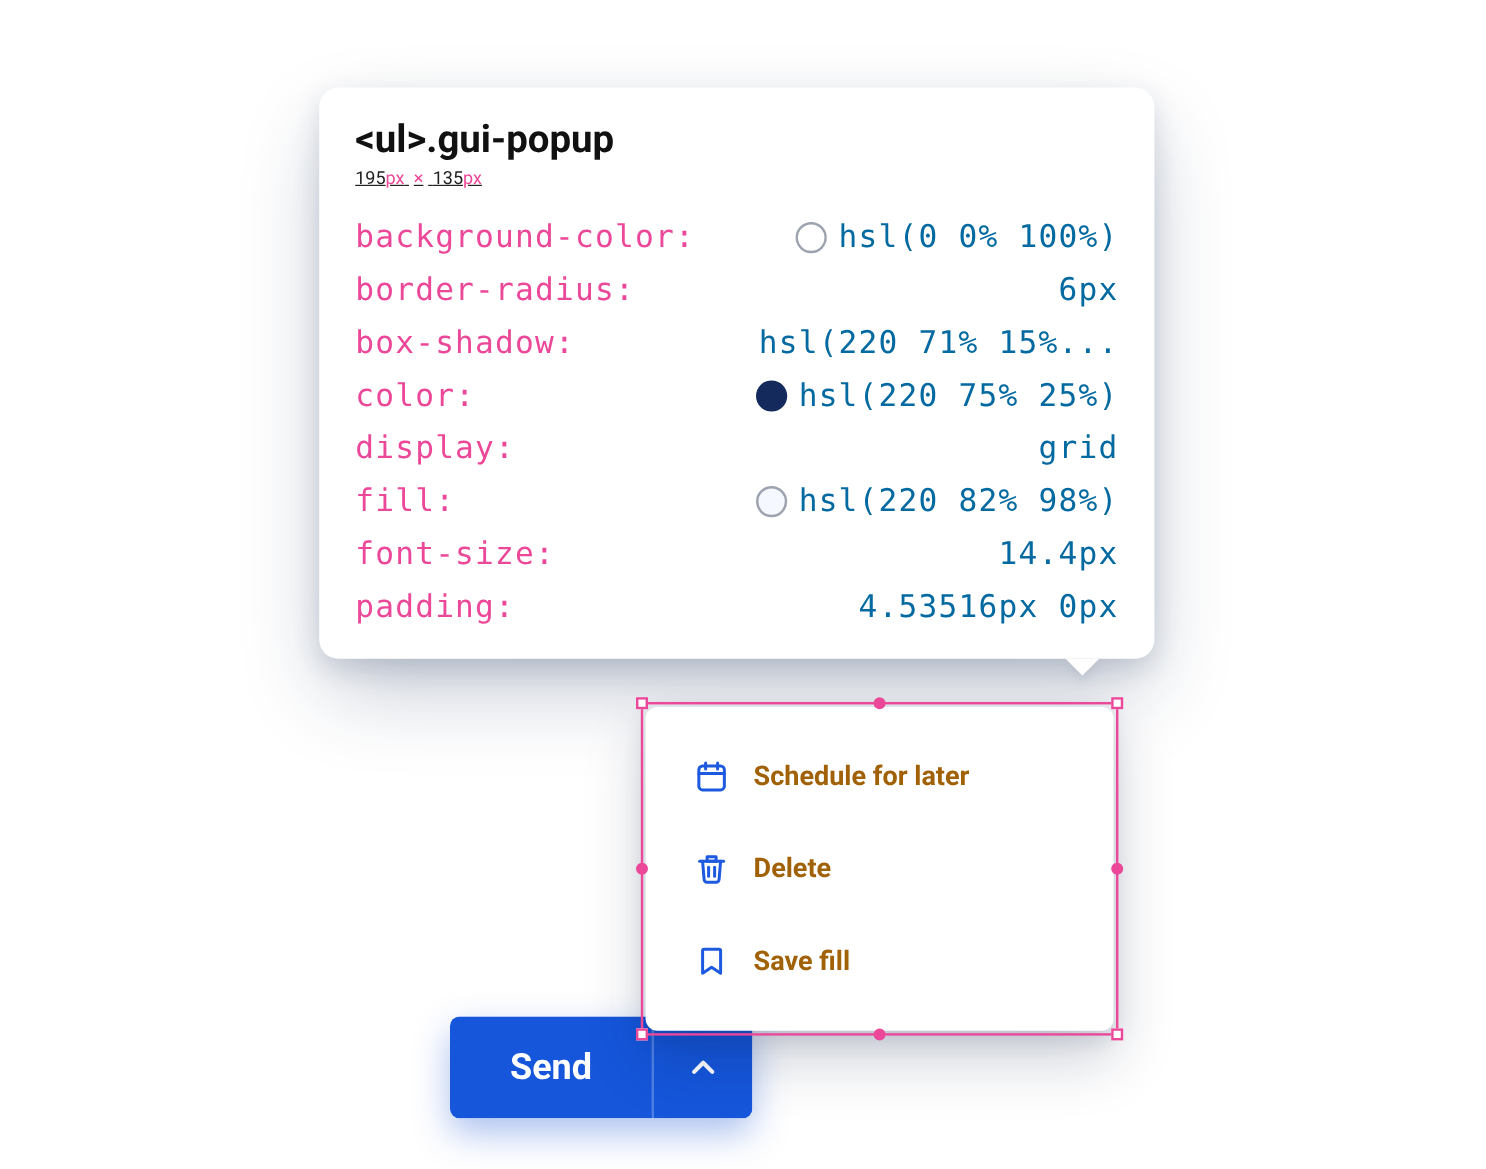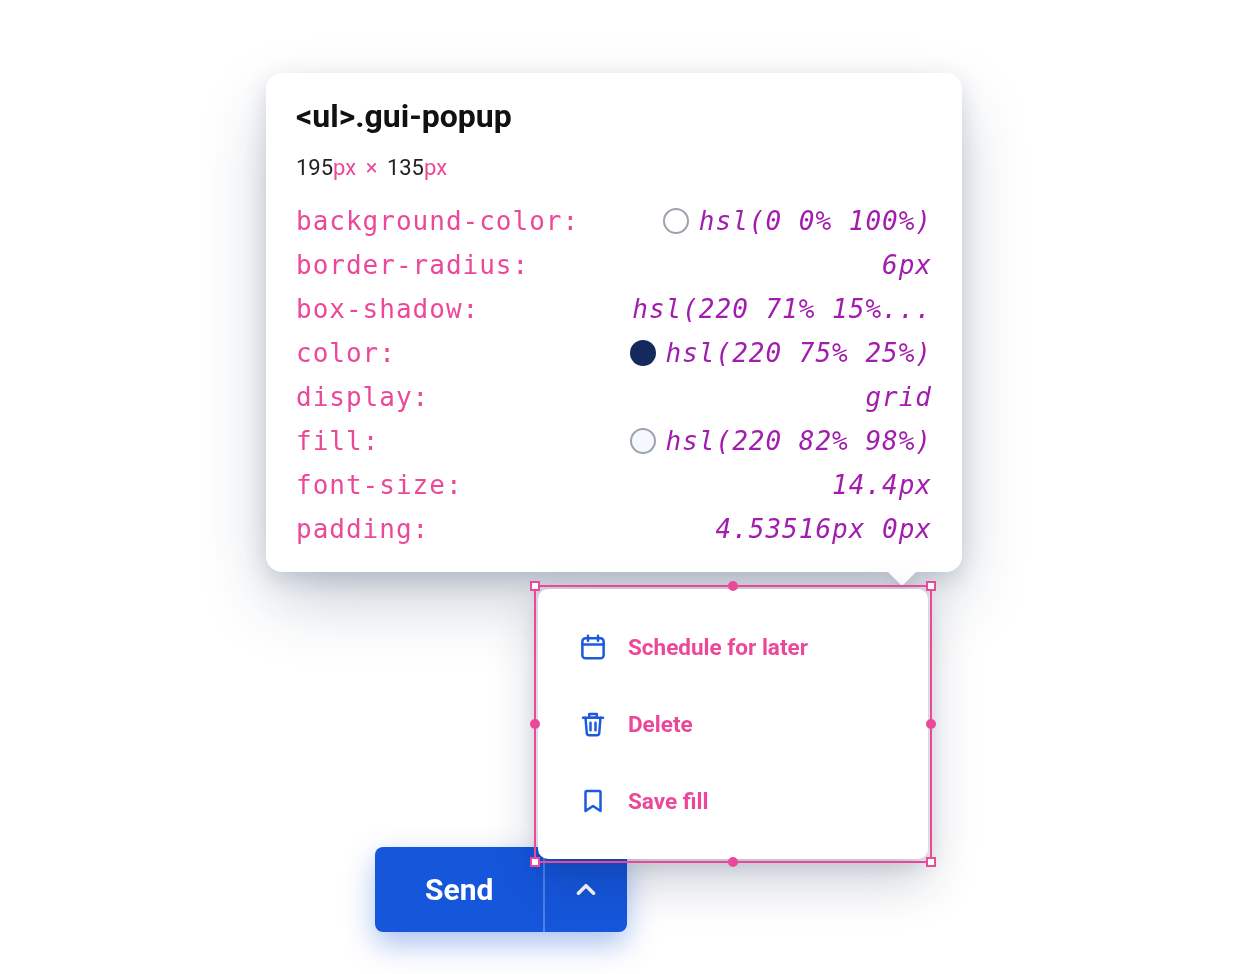--- a/index.html
+++ b/index.html
@@ -23,36 +23,36 @@
     bottom: -14px;
     width: 0; height: 0;
     border-left: 14px solid transparent;
     border-right: 14px solid transparent;
     border-top: 14px solid #ffffff;
     filter: drop-shadow(0 6px 4px rgba(25,45,85,0.08));
   }
   .tt-title { font-size: 32px; font-weight: 700; color: #111; }
   .tt-title .tag { }
   .tt-title .cls { font-weight: 700; }
-  .tt-dims { margin-top: 20px; font-size: 22px; color: #222; }
+  .tt-dims { margin-top: 4px; font-size: 15px; color: #222; text-decoration: underline; }
   .tt-dims .num { color: #222; }
   .tt-dims .unit { color: #ec4899; }
   .tt-dims .times { color: #ec4899; padding: 0 4px; }
 
   .tt-rows { margin-top: 26px; display: grid; row-gap: 14px; }
   .tt-row {
     display: flex;
     align-items: flex-start;
     font-family: ui-monospace, SFMono-Regular, Menlo, Consolas, monospace;
     font-size: 26px;
     letter-spacing: 1px;
   }
   .tt-key { color: #ec4899; }
   .tt-colon { color: #ec4899; margin-right: 8px; }
-  .tt-val { margin-left: auto; color: #a21caf; display: flex; align-items: center; gap: 10px; font-style: italic; }
+  .tt-val { margin-left: auto; color: #0369a1; display: flex; align-items: center; gap: 10px; }
   .swatch {
     width: 26px; height: 26px; border-radius: 50%;
     border: 2px solid #9ca3af;
     display: inline-block;
     flex: none;
   }
   .swatch.solid { border: none; }
 
   
   .popup {
@@ -63,21 +63,21 @@
     border-radius: 10px;
     box-shadow: 0 22px 50px rgba(15, 30, 70, 0.22), 0 6px 18px rgba(15,30,70,0.12);
     display: grid;
     padding: 12px 0;
     align-content: space-evenly;
   }
   .popup-item {
     display: flex; align-items: center;
     gap: 20px;
     padding: 16px 40px;
-    color: #ec4899;
+    color: #a16207;
     font-size: 22.5px;
     font-weight: 700;
     cursor: pointer;
   }
   .popup-item svg { width: 30px; height: 30px; flex: none; }
   .popup-item svg * { stroke: #1d5ae0; }
 
   
   .selection {
     position: absolute;

